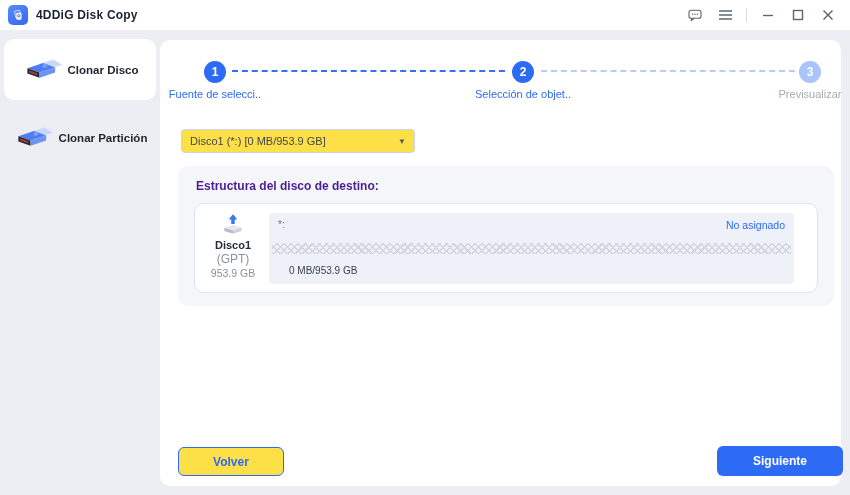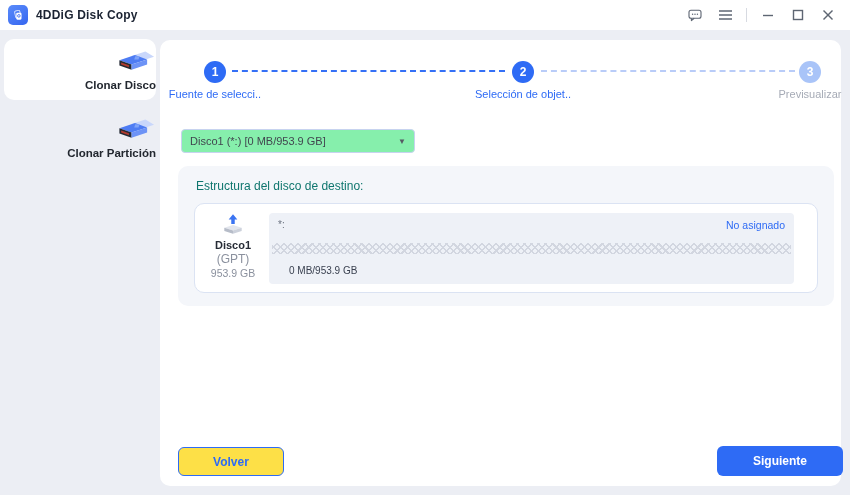--- a/index.html
+++ b/index.html
@@ -14,21 +14,21 @@
     display:flex; align-items:center; justify-content:center; margin-right:8px; }
   .app-title { font-size:12px; font-weight:bold; color:#1b2332; letter-spacing:.2px; }
   .tb-right { margin-left:auto; display:flex; align-items:center; gap:6px; }
   .tb-btn { width:24px; height:22px; display:flex; align-items:center; justify-content:center;
     border-radius:4px; cursor:default; }
   .tb-divider { width:1px; height:14px; background:#d7dae1; margin:0 3px; }
 
   
   .sidebar { position:absolute; top:30px; left:0; width:160px; height:465px; }
   .side-item { position:absolute; left:4px; width:152px; height:61px; border-radius:10px;
-    display:flex; flex-direction:column; align-items:flex-end; justify-content:center; gap:4px; cursor:default; }
+    display:flex; flex-direction:row; align-items:center; justify-content:center; gap:4px; cursor:default; }
   .side-item.active { background:#ffffff; }
   .side-item-1 { top:9px; }
   .side-item-2 { top:77px; }
   .side-label { font-size:11.5px; font-weight:bold; color:#22272f; }
 
   
   .main { position:absolute; left:160px; top:40px; width:681px; height:446px;
     background:#ffffff; border-radius:10px; }
 
   
@@ -42,28 +42,28 @@
   .step-l2 { left:263px; color:#2e6bf5; }
   .step-l3 { left:550px; color:#a6abb6; }
   .connector { position:absolute; top:30px; height:0; border-top:2px dashed #3570f6; }
   .conn-1 { left:72px; width:273px; }
   .conn-2 { left:381px; width:254px; border-top-color:#b9ccf8; }
 
   
   .dest-row { position:absolute; left:21px; top:89px; height:24px; display:flex; align-items:center; }
   .dest-label { font-size:12.5px; font-weight:bold; color:#1f2430; margin-right:6px; }
   .dest-select { width:234px; height:24px; border:1px solid #c7d3ef; border-radius:4px;
-    background:#86efac; display:flex; align-items:center; padding:0 8px; cursor:default; }
+    background:#fde047; display:flex; align-items:center; padding:0 8px; cursor:default; }
   .dest-select-value { font-size:11px; color:#41464f; flex:1; white-space:nowrap; overflow:hidden; }
   .dest-caret { font-size:8px; color:#555a63; margin-left:4px; }
 
   
   .panel { position:absolute; left:18px; top:126px; width:656px; height:140px;
     background:#f4f6fa; border-radius:10px; }
-  .panel-header { position:absolute; left:18px; top:13px; font-size:12px; font-weight:normal; color:#0f766e; }
+  .panel-header { position:absolute; left:18px; top:13px; font-size:12px; font-weight:bold; color:#4c1d95; }
   .disk-row { position:absolute; left:16px; top:37px; width:624px; height:90px;
     background:#ffffff; border:1px solid #dbe3f3; border-radius:10px; }
   .disk-cell { position:absolute; left:0; top:0; width:76px; height:88px;
     display:flex; flex-direction:column; align-items:center; padding-top:9px; }
   .disk-name { font-size:11px; font-weight:bold; color:#262b35; margin-top:2px; }
   .disk-table { font-size:12px; color:#8b919e; margin-top:1px; }
   .disk-size { font-size:10.5px; color:#8b919e; margin-top:1px; }
   .part-block { position:absolute; left:74px; top:9px; width:525px; height:71px;
     background:#eef1f7; border-radius:4px; }
   .part-letter { position:absolute; left:9px; top:6px; font-size:10px; color:#6b7280; }

